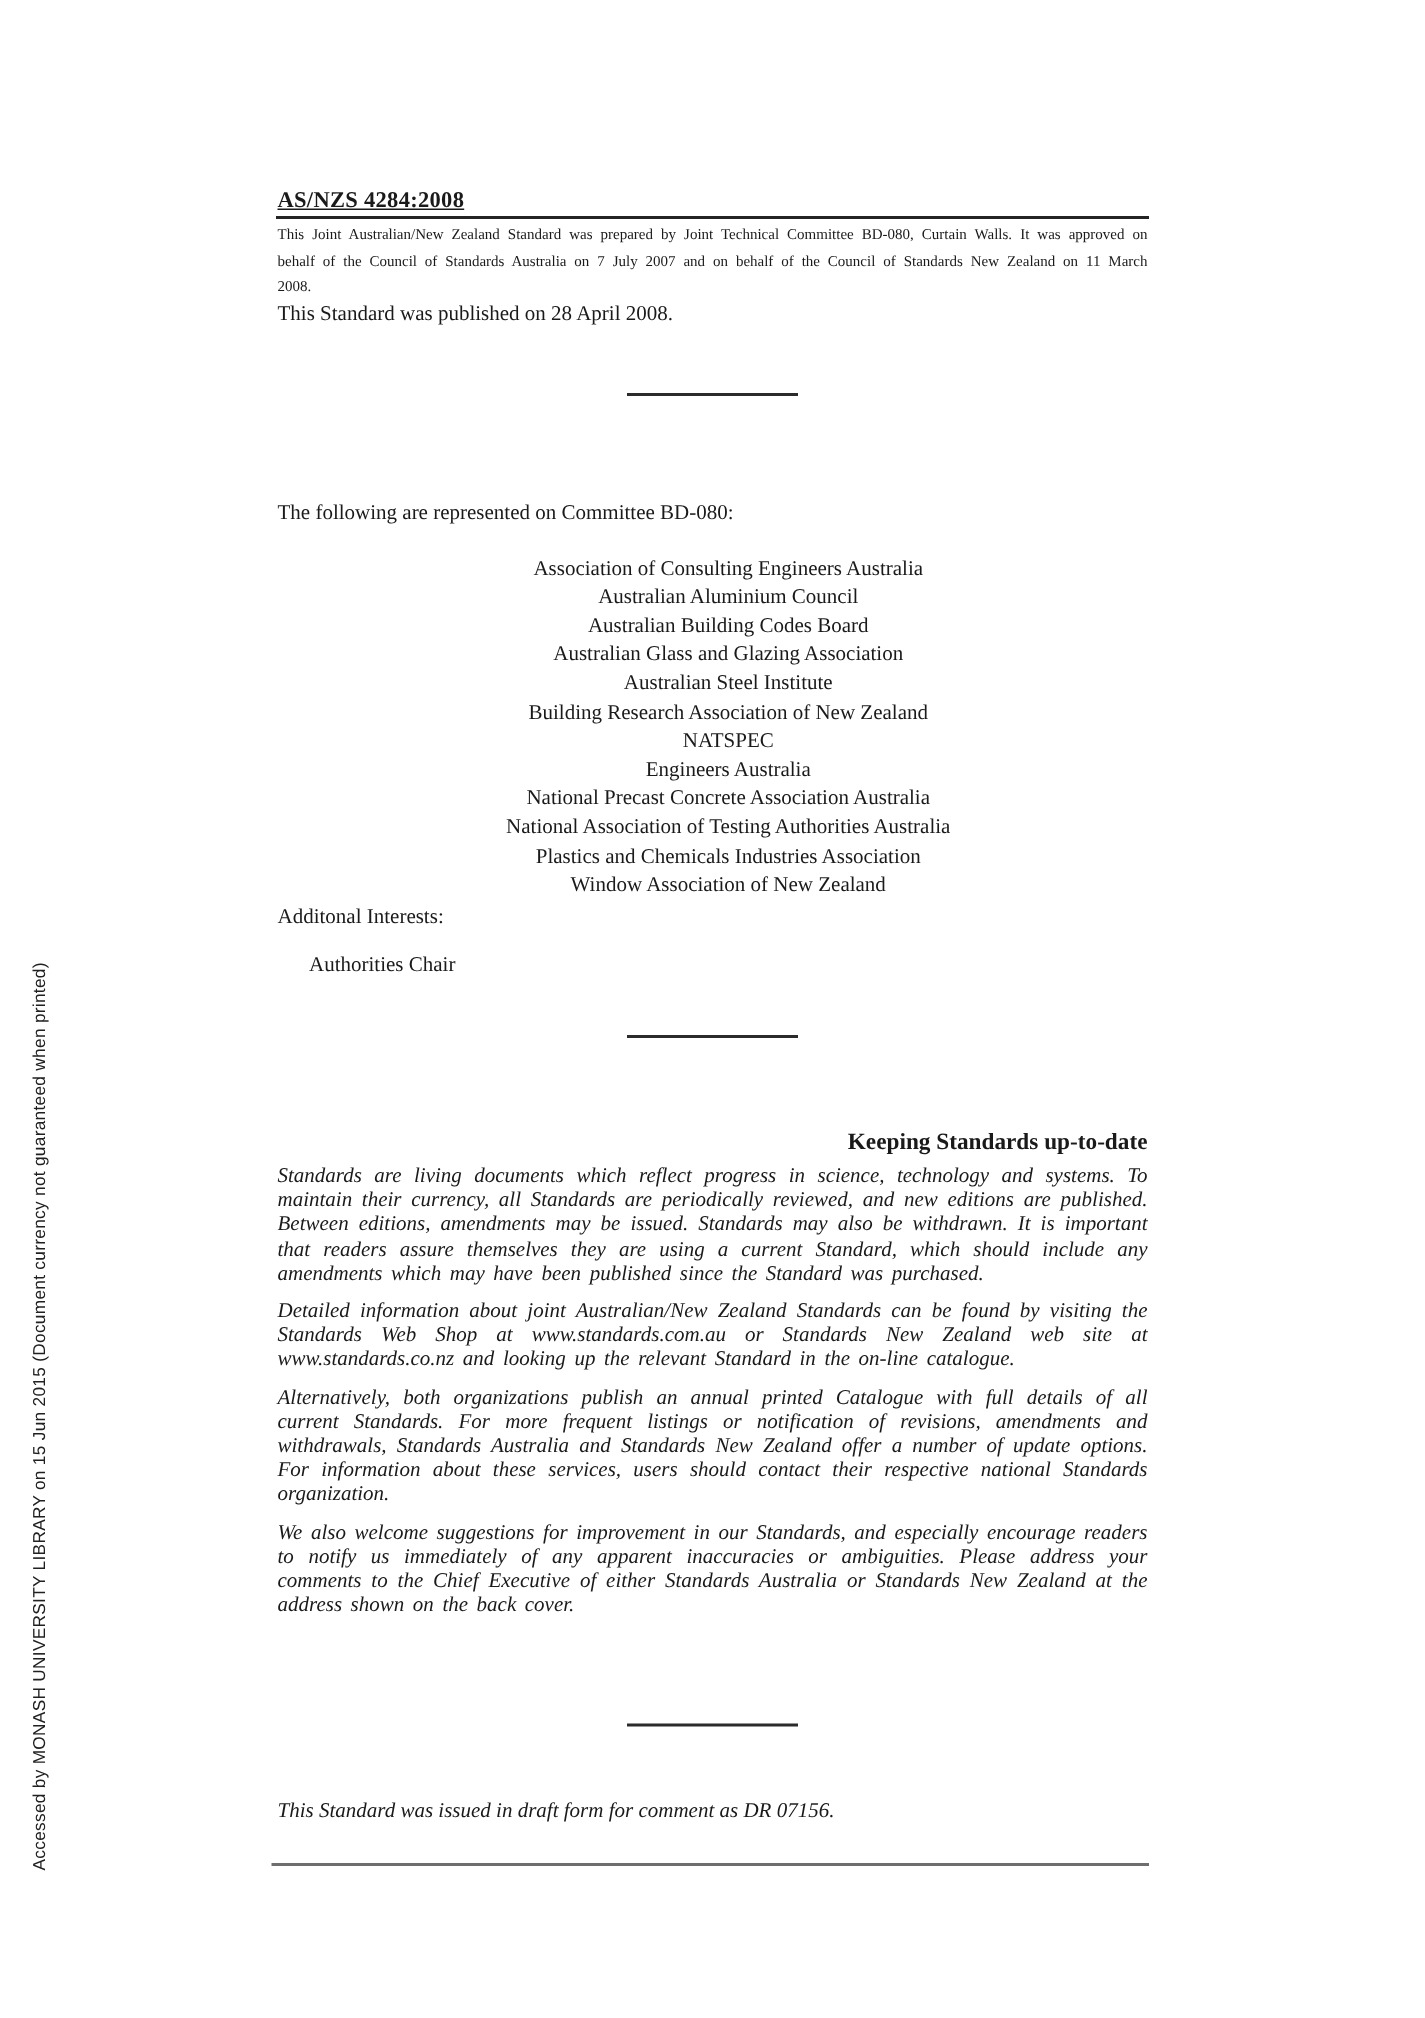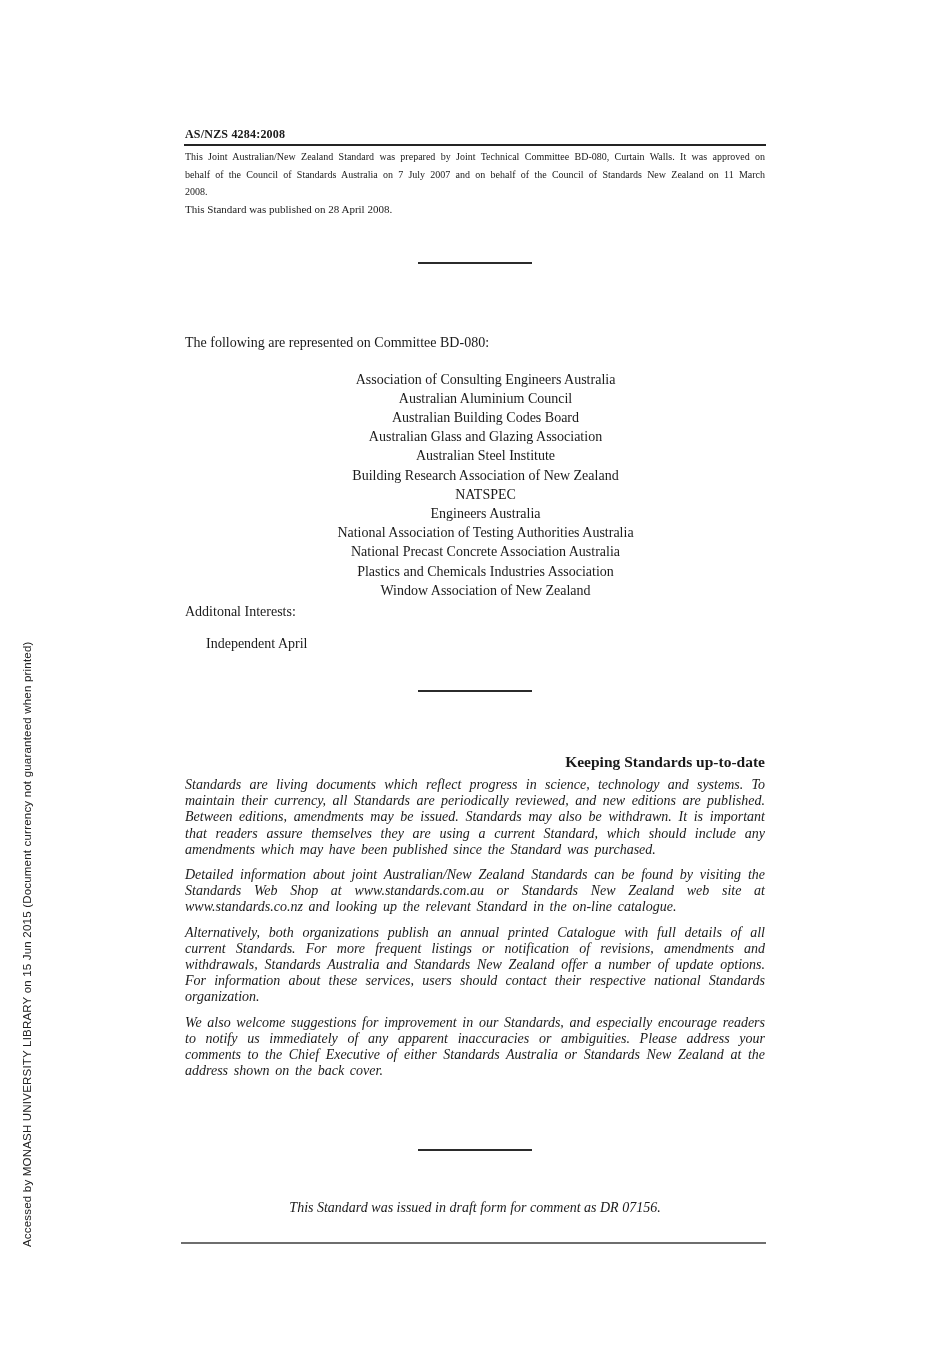--- a/index.html
+++ b/index.html
@@ -17,27 +17,27 @@
   .access-note {
     position:absolute; left:21px; top:1247px;
     transform:rotate(-90deg); transform-origin:0 0;
     white-space:nowrap;
     font-family:"Liberation Sans", sans-serif;
     font-size:11.5px; color:#202020; letter-spacing:0.2px;
   }
 
   
   .header-block { position:absolute; left:185px; top:126px; width:580px; }
-  .doc-number { font-weight:bold; font-size:12px; line-height:16px; letter-spacing:0.2px; }
+  .doc-number { font-weight:bold; font-size:15px; line-height:16px; letter-spacing:0.2px;text-decoration:underline; }
   .title-rule { border:none; border-top:2px solid #242424; margin:2px 0 0 -1px; width:582px; }
   .intro-para {
     margin:2px 0 0 0; text-align:justify;
     font-size:10px; line-height:17.5px; word-spacing:2.5px;
   }
-  .published-line { margin:0; font-size:11px; line-height:17.5px; }
+  .published-line { margin:0; font-size:14px; line-height:17.5px; }
 
   
   .short-divider {
     position:absolute; left:418px; width:114px; height:0;
     border-top:2px solid #2b2b2b;
   }
   .divider-1 { top:262px; }
   .divider-2 { top:690px; }
   .divider-3 { top:1149px; }
 
@@ -57,21 +57,21 @@
   .kstd-title { margin:0; text-align:right; font-weight:bold; font-size:15.5px; line-height:18px; }
   .kstd-para {
     margin:9px 0 0 0; text-align:justify;
     font-size:14px; line-height:16.2px; word-spacing:2.2px;font-style:italic;
   }
   .kstd-para.first { margin-top:6px; }
 
   
   .draft-note {
     position:absolute; left:185px; top:1199px; width:580px; margin:0;
-    text-align:center; font-style:italic; font-size:14px; line-height:17px;
+    text-align:left; font-style:italic; font-size:14px; line-height:17px;
   }
   .bottom-rule {
     position:absolute; left:181px; top:1242px; width:585px; height:0;
     border:none; border-top:2px solid #6e6e6e;
   }
 </style>
 </head>
 <body>
 
 <div class="page">
@@ -91,30 +91,30 @@
     <p class="committee-intro">The following are represented on Committee BD-080:</p>
     <ul class="member-list">
       <li>Association of Consulting Engineers Australia</li>
       <li>Australian Aluminium Council</li>
       <li>Australian Building Codes Board</li>
       <li>Australian Glass and Glazing Association</li>
       <li>Australian Steel Institute</li>
       <li>Building Research Association of New Zealand</li>
       <li>NATSPEC</li>
       <li>Engineers Australia</li>
+      <li>National Precast Concrete Association Australia</li>
       <li>National Association of Testing Authorities Australia</li>
-      <li>National Precast Concrete Association Australia</li>
       <li>Plastics and Chemicals Industries Association</li>
       <li>Window Association of New Zealand</li>
     </ul>
   </div>
 
   <div class="addl-block">
     <p class="addl-label">Additonal Interests:</p>
-    <p class="addl-item">Independent April</p>
+    <p class="addl-item">Authorities Chair</p>
   </div>
 
   <div class="short-divider divider-2"></div>
 
   <div class="kstd-block">
     <h2 class="kstd-title">Keeping Standards up-to-date</h2>
     <p class="kstd-para first">Standards are living documents which reflect progress in science, technology and systems. To maintain their currency, all Standards are periodically reviewed, and new editions are published. Between editions, amendments may be issued. Standards may also be withdrawn. It is important that readers assure themselves they are using a current Standard, which should include any amendments which may have been published since the Standard was purchased.</p>
     <p class="kstd-para">Detailed information about joint Australian/New Zealand Standards can be found by visiting the Standards Web Shop at www.standards.com.au or Standards New Zealand web site at www.standards.co.nz and looking up the relevant Standard in the on-line catalogue.</p>
     <p class="kstd-para">Alternatively, both organizations publish an annual printed Catalogue with full details of all current Standards. For more frequent listings or notification of revisions, amendments and withdrawals, Standards Australia and Standards New Zealand offer a number of update options. For information about these services, users should contact their respective national Standards organization.</p>
     <p class="kstd-para">We also welcome suggestions for improvement in our Standards, and especially encourage readers to notify us immediately of any apparent inaccuracies or ambiguities. Please address your comments to the Chief Executive of either Standards Australia or Standards New Zealand at the address shown on the back cover.</p>

